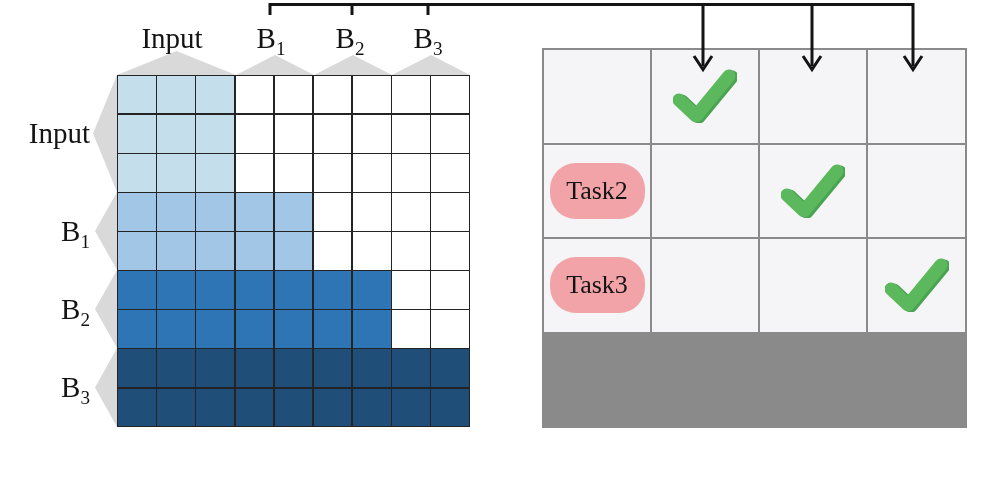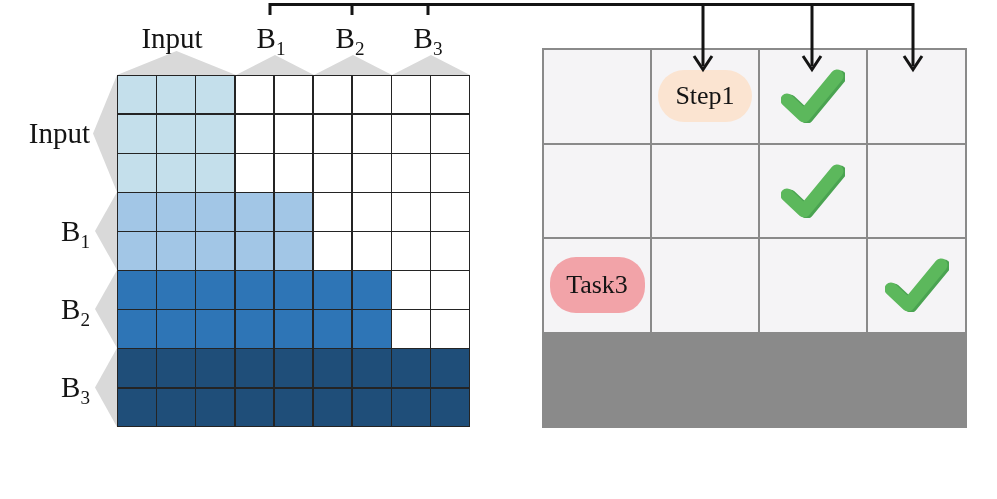--- a/index.html
+++ b/index.html
@@ -151,33 +151,33 @@
       <div class="cell" style="background: rgb(31, 78, 121);"></div>
       <div class="cell" style="background: rgb(31, 78, 121);"></div>
       <div class="cell" style="background: rgb(31, 78, 121);"></div>
       <div class="cell" style="background: rgb(31, 78, 121);"></div>
       <div class="cell" style="background: rgb(31, 78, 121);"></div>
     </div>
 
 
   <div class="train-table">
     <div class="tcell"></div>
-    <div class="tcell">
-        <span class="pill step-pill">Step1</span>
-      </div>
 
     <div class="tcell">
   <svg class="check-icon" width="64" height="54" viewBox="0 0 64 54">
     <polyline points="9,32 26,48 59,8" fill="none" stroke="#4aa351" stroke-width="13" stroke-linecap="round" stroke-linejoin="round"></polyline>
     <polyline points="6,31 23,47 56,7" fill="none" stroke="#5cb85c" stroke-width="13" stroke-linecap="round" stroke-linejoin="round"></polyline>
   </svg>
 </div>
     <div class="tcell"></div>
     <div class="tcell"></div>
 
+    <div class="tcell">
+        <span class="pill task-pill">Task2</span>
+      </div>
     <div class="tcell"></div>
     <div class="tcell">
   <svg class="check-icon" width="64" height="54" viewBox="0 0 64 54">
     <polyline points="9,32 26,48 59,8" fill="none" stroke="#4aa351" stroke-width="13" stroke-linecap="round" stroke-linejoin="round"></polyline>
     <polyline points="6,31 23,47 56,7" fill="none" stroke="#5cb85c" stroke-width="13" stroke-linecap="round" stroke-linejoin="round"></polyline>
   </svg>
 </div>
     <div class="tcell"></div>
 
     <div class="tcell">

